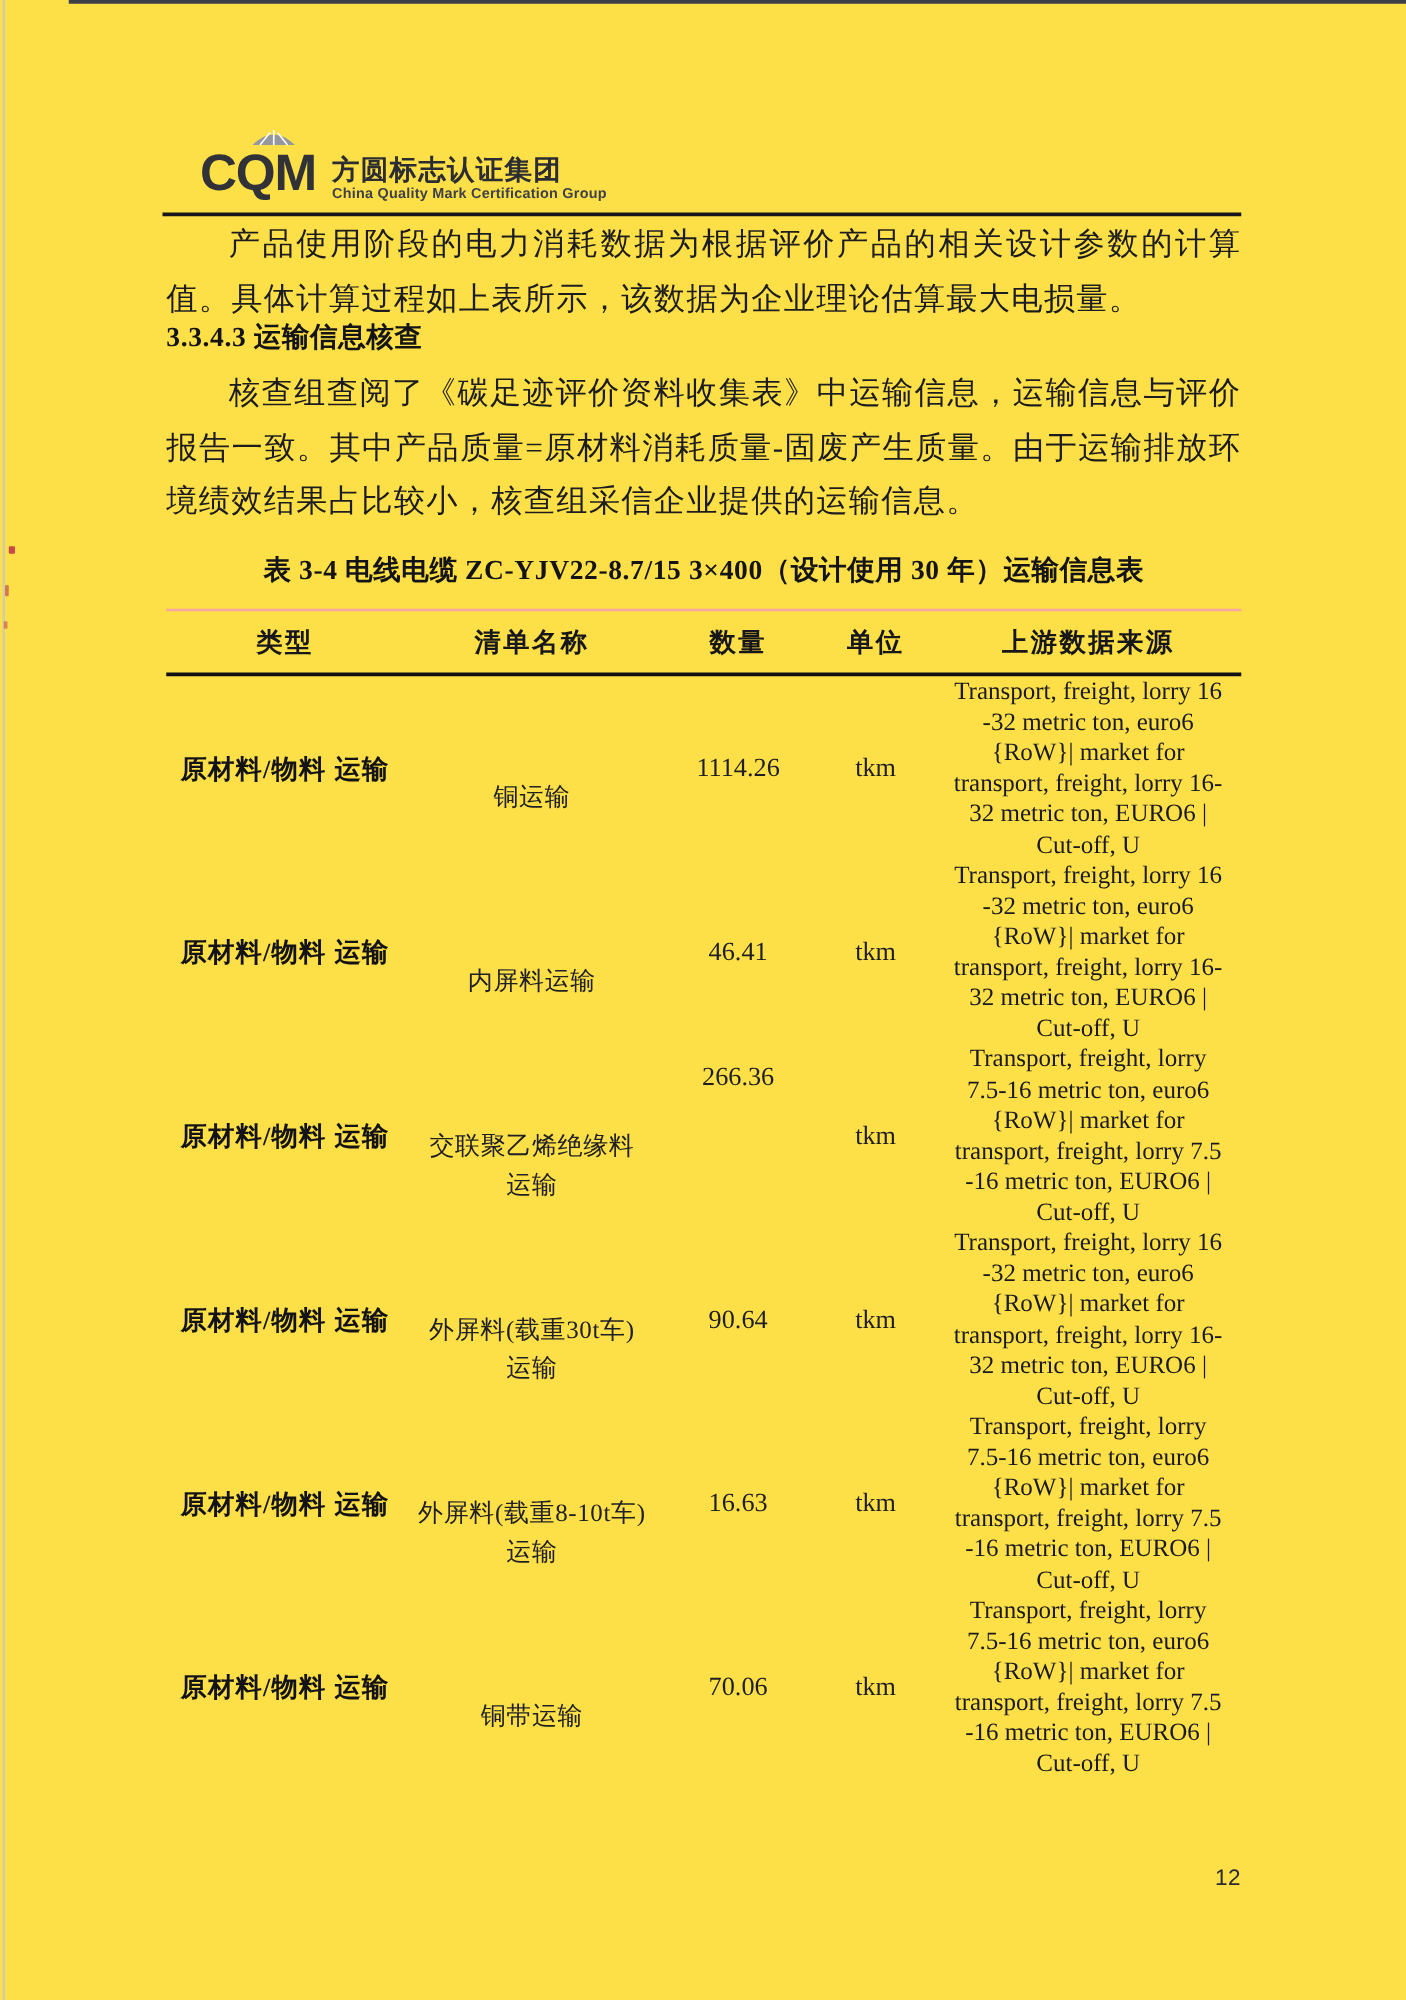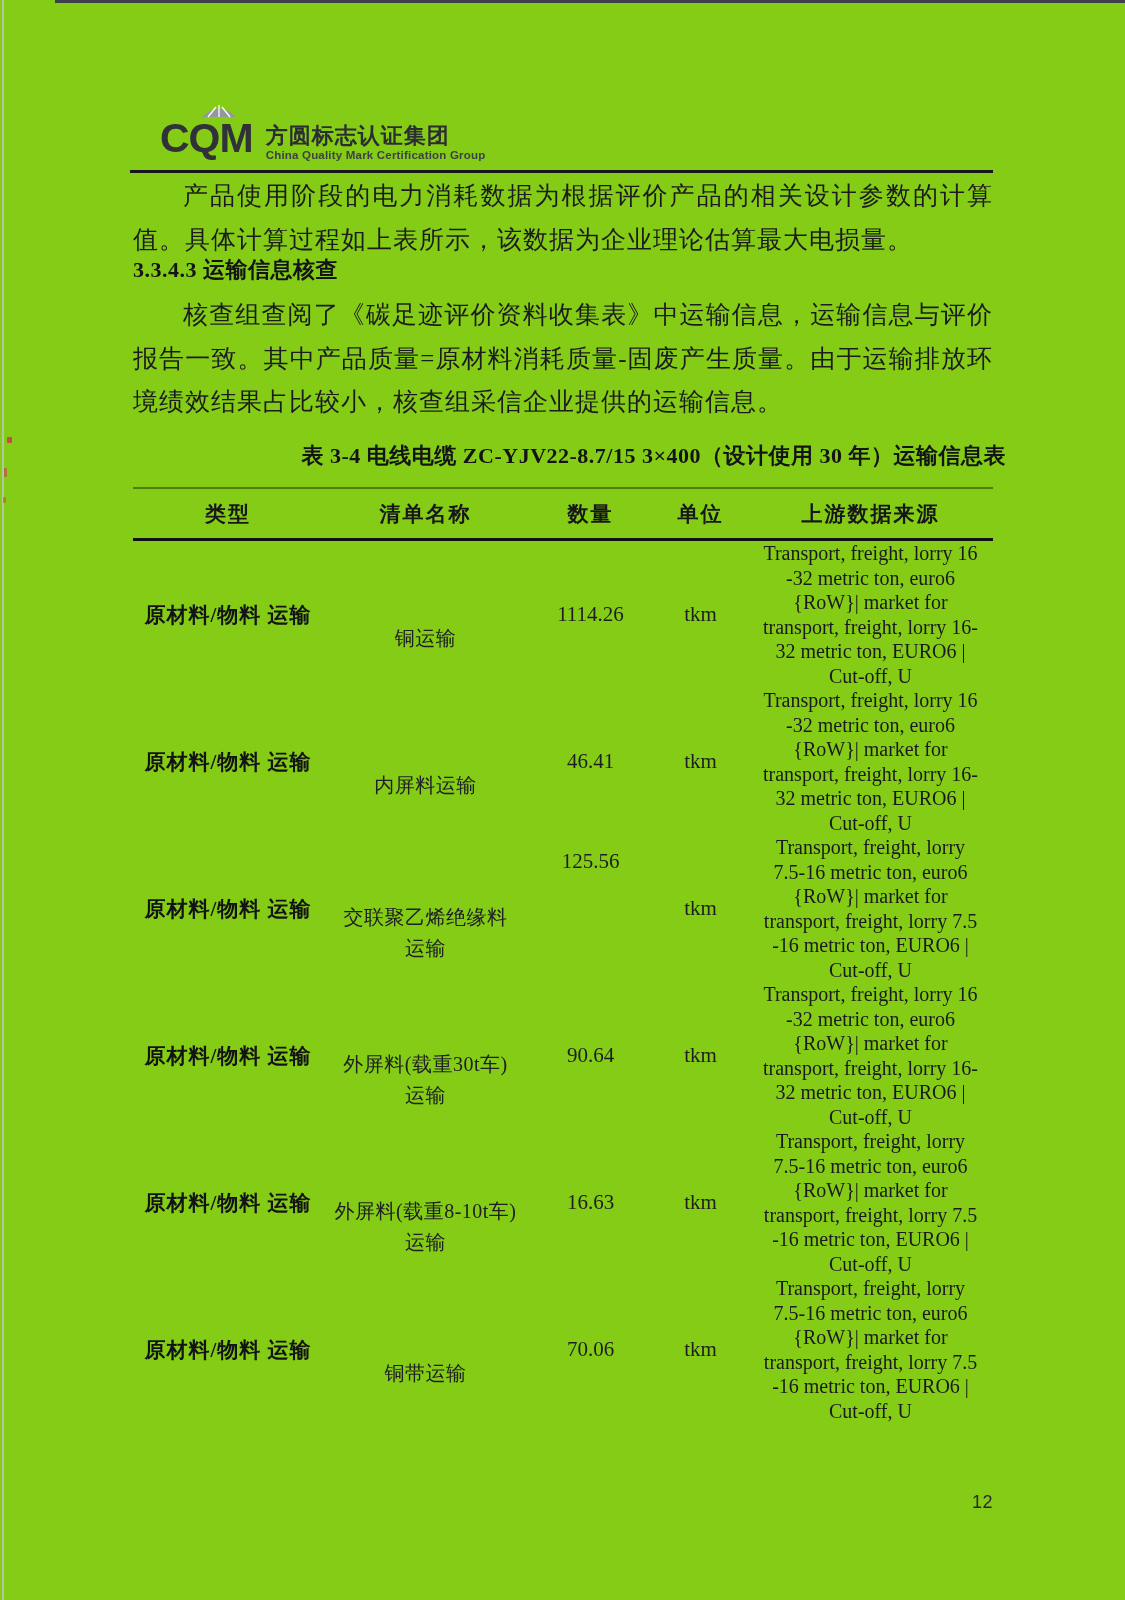--- a/index.html
+++ b/index.html
@@ -1,21 +1,21 @@
 <!DOCTYPE html>
 <html><head>
 <meta charset="utf-8">
 <style>
   html,body{margin:0;padding:0;}
   body{background:#e8e8e8;}
   .page{
     position:relative;
     width:1125px;height:1600px;
     margin:0 auto;
-    background:#84cc16;
+    background:#fde047;
     overflow:hidden;
     font-family:"Liberation Serif","DejaVu Serif",serif;
     color:#1b1b1d;
   }
   
   .scan-top-edge{position:absolute;top:0;left:55px;right:0;height:3px;background:#3d4049;}
   .scan-left-edge{position:absolute;top:0;bottom:0;left:2px;width:2px;background:#c2c6cd;opacity:.75;}
   .speck{position:absolute;background:#c94a4a;border-radius:1px;}
   .speck.s1{left:7px;top:437px;width:5px;height:6px;}
   .speck.s2{left:4px;top:468px;width:3px;height:9px;opacity:.7;}
@@ -43,27 +43,27 @@
   }
   .p1{top:174px;}
   .p2{top:293px;}
   .section-heading{
     position:absolute;left:133px;top:255px;width:860px;
     font-size:22px;font-weight:bold;letter-spacing:.5px;color:#141416;
   }
 
   
   .table-title{
-    position:absolute;left:146px;top:441px;width:860px;
-    text-align:right;font-size:22px;font-weight:bold;letter-spacing:.5px;color:#141416;
+    position:absolute;left:133px;top:441px;width:860px;
+    text-align:center;font-size:22px;font-weight:bold;letter-spacing:.5px;color:#141416;
   }
   .ttable{position:absolute;left:133px;top:487px;width:860px;}
   .thead{
     display:grid;grid-template-columns:190px 205px 125px 95px 245px;
-    border-top:2px solid #4d7c0f;border-bottom:3px solid #101012;
+    border-top:2px solid #fca5a5;border-bottom:3px solid #101012;
     height:49px;align-items:center;
   }
   .thead .hcell{text-align:center;font-size:21px;font-weight:bold;letter-spacing:2px;color:#17171a;}
   .trow{
     display:grid;grid-template-columns:190px 205px 125px 95px 245px;
     min-height:147px;align-items:center;
   }
   .cell{text-align:center;}
   .cell.type{font-size:21px;font-weight:bold;letter-spacing:1px;color:#131316;}
   .cell.name{font-size:20px;letter-spacing:.5px;line-height:31px;white-space:pre-line;color:#202024;margin-top:48px;}
@@ -146,21 +146,21 @@
 {RoW}| market for
 transport, freight, lorry 16-
 32 metric ton, EURO6 |
 Cut-off, U</div>
     </div>
 
     <div class="trow">
       <div class="cell type">原材料/物料 运输</div>
       <div class="cell name">交联聚乙烯绝缘料
 运输</div>
-      <div class="cell qty top-align">125.56</div>
+      <div class="cell qty top-align">266.36</div>
       <div class="cell unit">tkm</div>
       <div class="cell source">Transport, freight, lorry
 7.5-16 metric ton, euro6
 {RoW}| market for
 transport, freight, lorry 7.5
 -16 metric ton, EURO6 |
 Cut-off, U</div>
     </div>
 
     <div class="trow">

